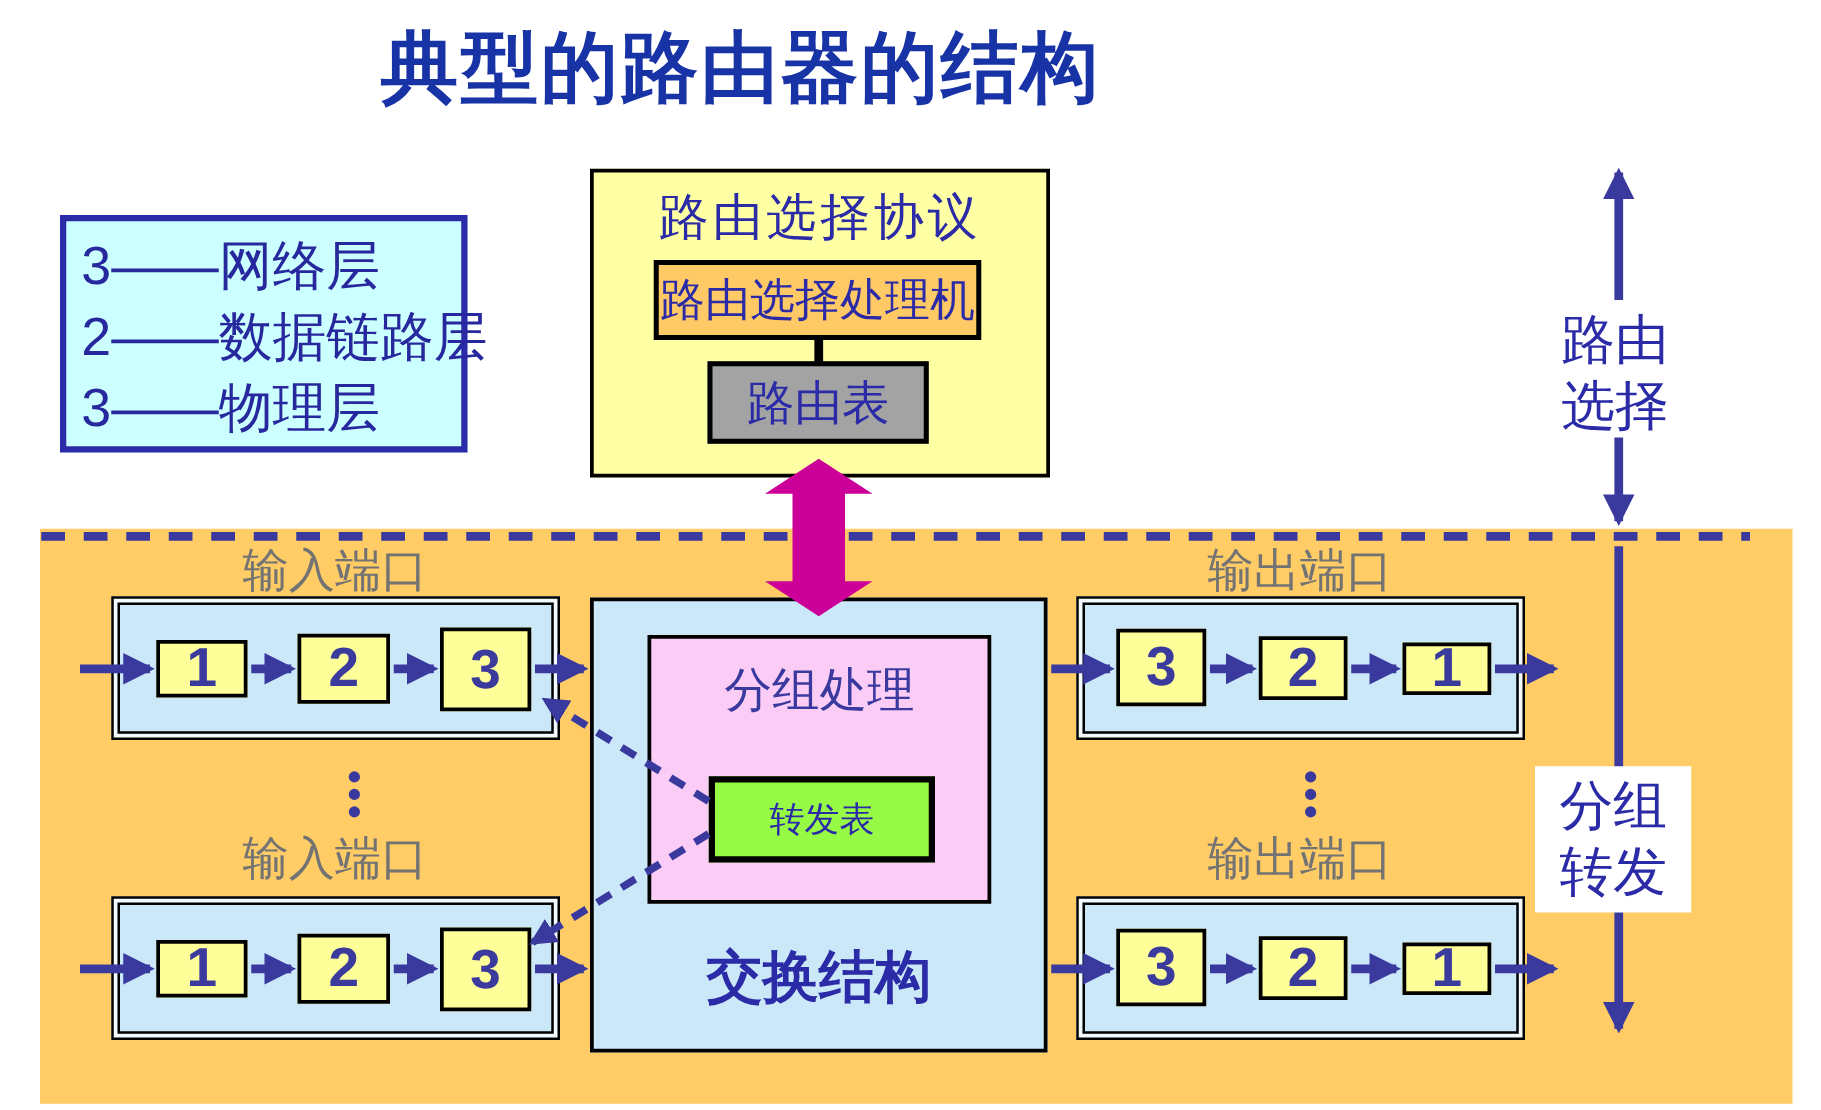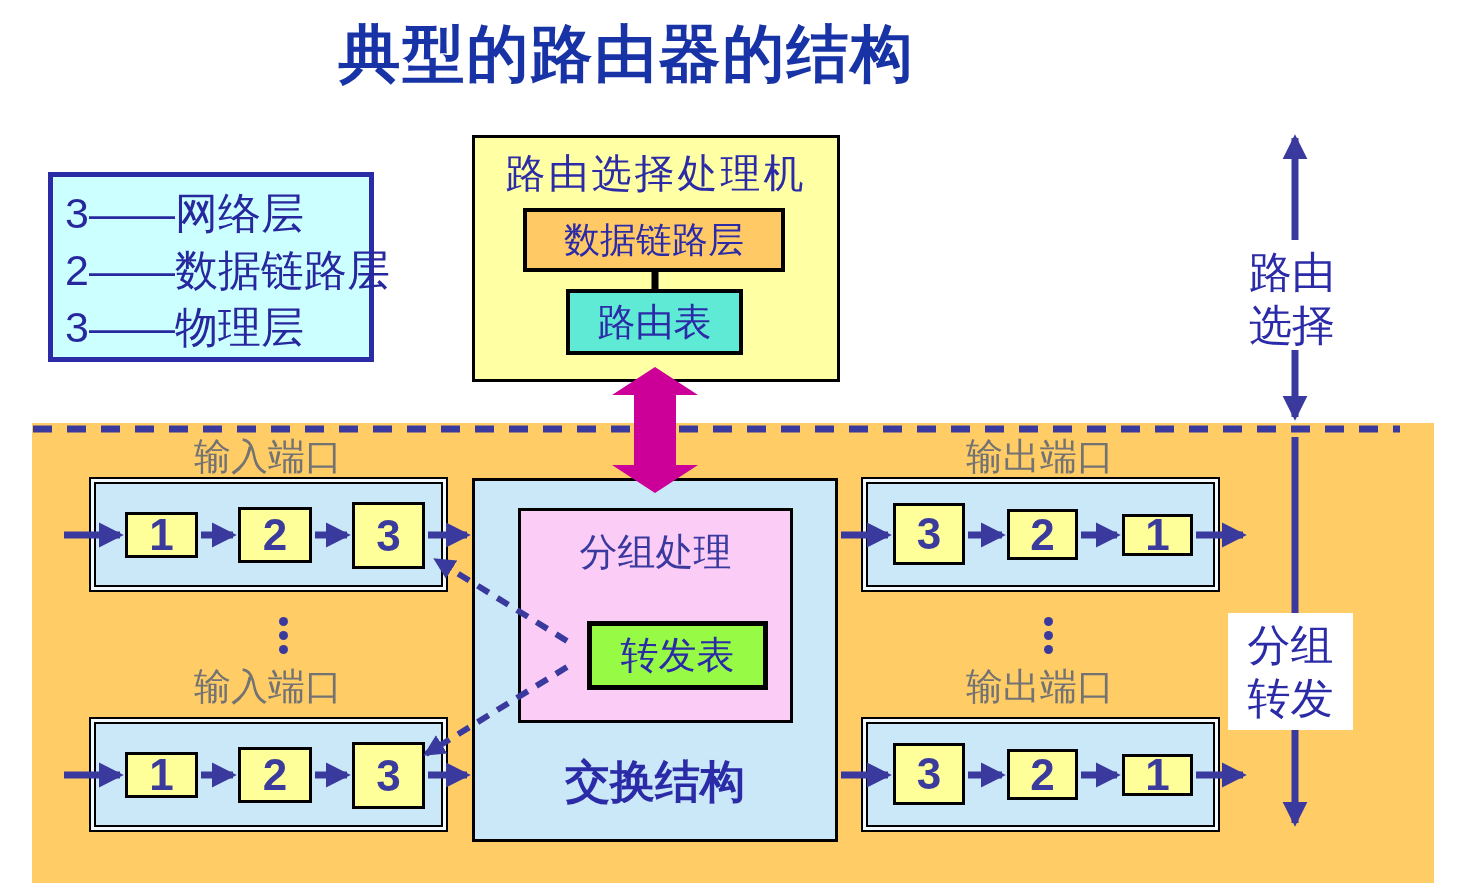--- a/index.html
+++ b/index.html
@@ -5,21 +5,21 @@
   html,body{margin:0;padding:0;background:#ffffff;}
   .canvas{
     position:relative;width:1457px;height:888px;overflow:hidden;background:#ffffff;
     font-family:"Liberation Sans","DejaVu Sans",sans-serif;
   }
   .abs{position:absolute;}
 
   
   .main-title{
     left:0;top:12px;width:1185px;text-align:center;
-    font-size:62px;font-weight:800;color:#1733A6;letter-spacing:2px;margin-left:34px;
+    font-size:62px;font-weight:800;color:#1733A6;letter-spacing:2px;
   }
 
   
   .legend-box{
     left:48px;top:172px;width:326px;height:190px;box-sizing:border-box;
     background:#CCFFFF;border:5px solid #2B2BA8;
     padding:8px 0 0 12px;
   }
   .legend-line{font-size:43px;line-height:57px;color:#28289E;white-space:nowrap;}
 
@@ -33,41 +33,41 @@
   }
   .processor-title{margin-top:8px;text-align:center;font-size:40px;letter-spacing:3px;color:#2B2BA8;}
   .protocol-box{
     left:523px;top:208px;width:262px;height:64px;box-sizing:border-box;
     background:#FFC966;border:4px solid #000;
     display:flex;align-items:center;justify-content:center;
     font-size:36px;color:#2B2BA8;
   }
   .routing-table-box{
     left:566px;top:289px;width:177px;height:66px;box-sizing:border-box;
-    background:#5eead4;border:4px solid #000;
+    background:#a3a3a3;border:4px solid #000;
     display:flex;align-items:center;justify-content:center;
     font-size:38px;color:#2B2BA8;
   }
 
   
   .fabric-box{
     left:472px;top:478px;width:366px;height:364px;box-sizing:border-box;
     background:#CBE8F9;border:3px solid #000;
   }
   .fabric-label{left:472px;top:752px;width:366px;text-align:center;font-size:45px;color:#2B2BA8;font-weight:bold;}
   .pink-box{
     left:518px;top:508px;width:275px;height:215px;box-sizing:border-box;
     background:#FBCCF5;border:3px solid #000;
   }
   .pink-label{margin-top:16px;text-align:center;font-size:38px;color:#3A3A9E;}
   .fwd-table-box{
     left:567px;top:621px;width:181px;height:69px;box-sizing:border-box;
     background:#97FA45;border:5px solid #000;
     display:flex;align-items:center;justify-content:center;
-    font-size:38px;color:#2B2BA8;margin-left:20px;
+    font-size:28px;color:#2B2BA8;
   }
 
   
   .port-frame{
     width:359px;height:115px;box-sizing:border-box;
     border:2px solid #000;background:#F2F9FF;
   }
   .port-inner{position:absolute;inset:3px;border:2px solid #000;background:#CBE8F9;}
   .port-label{width:340px;text-align:center;font-size:37px;color:#737373;}
   .chip{
@@ -101,23 +101,23 @@
 
   <div class="abs legend-box">
     <div class="legend-line">3——网络层</div>
     <div class="legend-line">2——数据链路层</div>
     <div class="legend-line">3——物理层</div>
   </div>
 
   <div class="abs forwarding-region"></div>
 
   <div class="abs processor-box">
-    <div class="processor-title">路由选择处理机</div>
-  </div>
-  <div class="abs protocol-box">数据链路层</div>
+    <div class="processor-title">路由选择协议</div>
+  </div>
+  <div class="abs protocol-box">路由选择处理机</div>
   <div class="abs routing-table-box">路由表</div>
 
   <div class="abs fabric-box"></div>
   <div class="abs pink-box">
     <div class="pink-label">分组处理</div>
   </div>
   <div class="abs fwd-table-box">转发表</div>
   <div class="abs fabric-label">交换结构</div>
 
   <div class="abs port-label" style="left:98px;top:432px;">输入端口</div>

